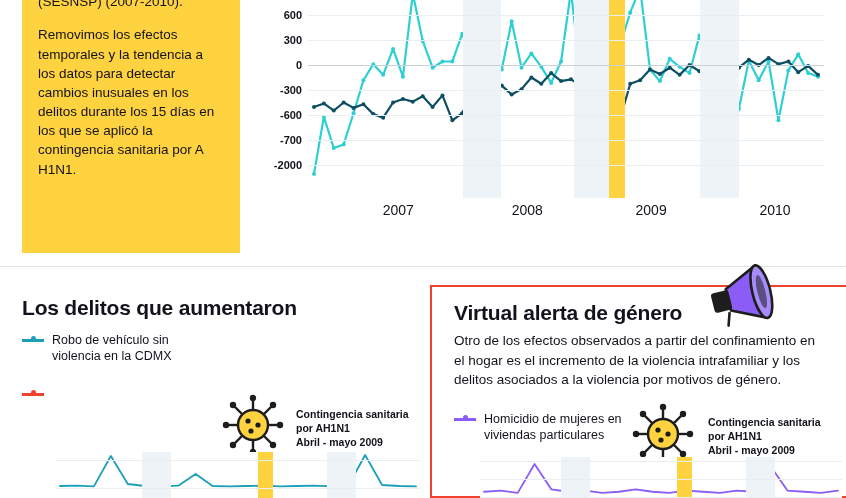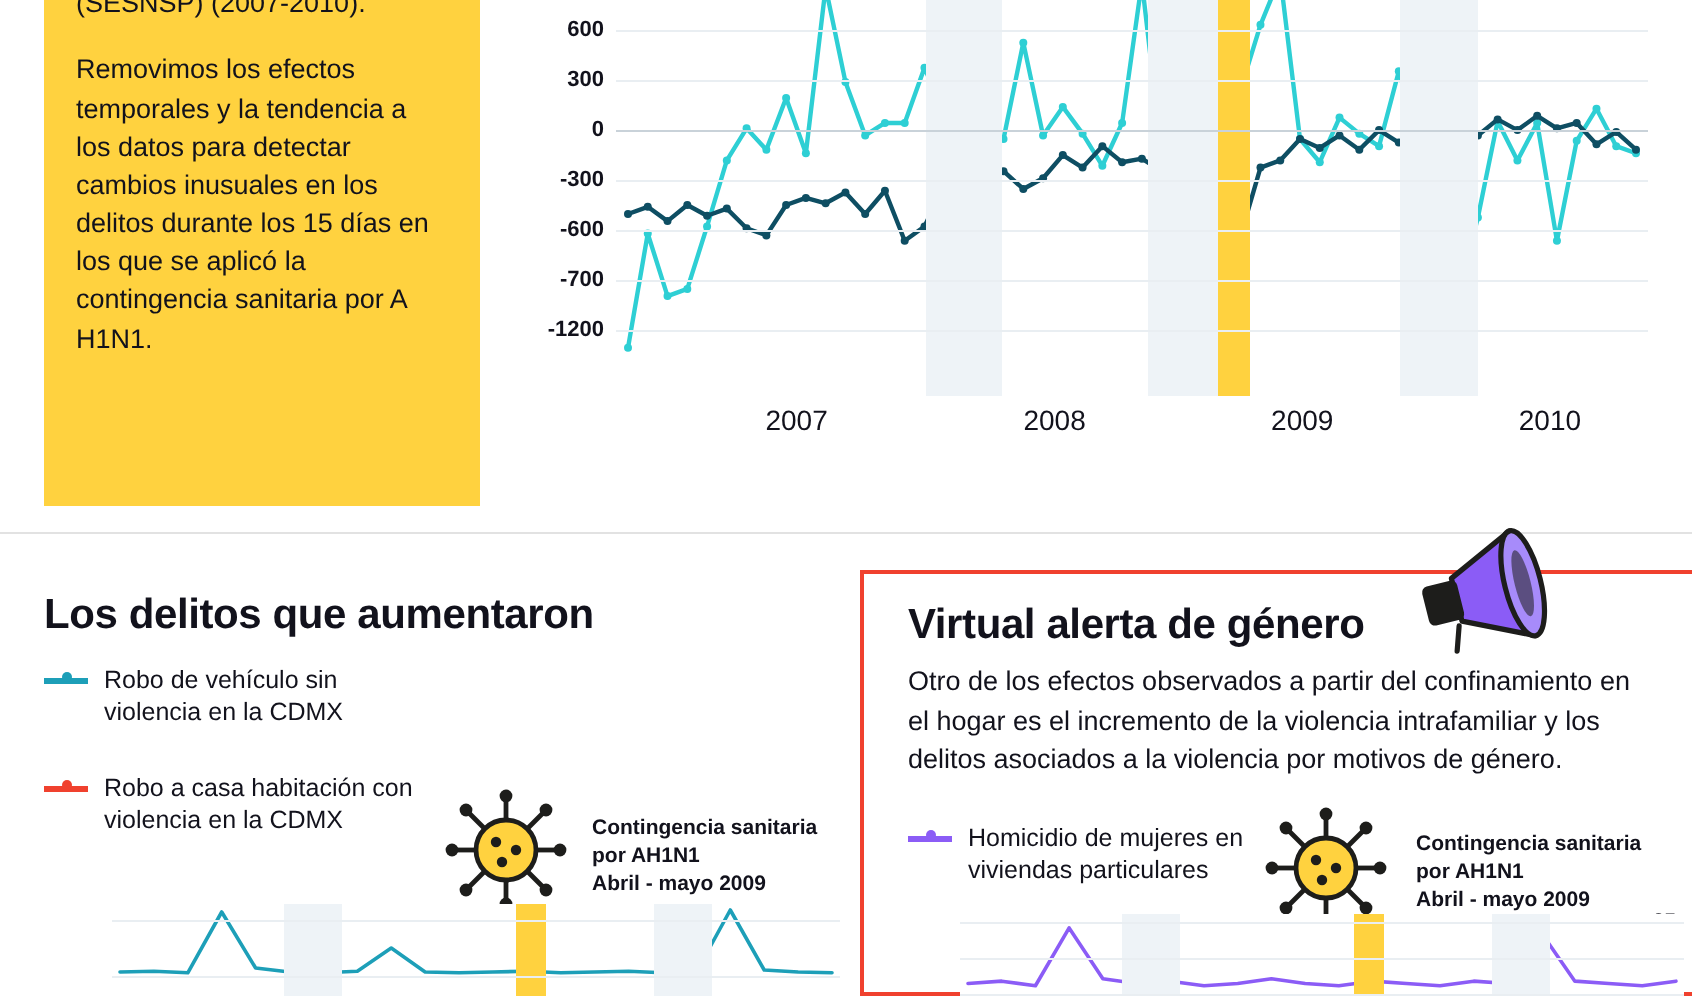--- a/index.html
+++ b/index.html
@@ -98,21 +98,21 @@
 </head>
 <body>
 
 <div class="yellow-panel">
   <p>Ejecutivo del Sistema Nacional de Seguridad Pública (SESNSP) (2007-2010).</p>
   <p>Removimos los efectos temporales y la tendencia a los datos para detectar cambios inusuales en los delitos durante los 15 días en los que se aplicó la contingencia sanitaria por A H1N1.</p>
 </div>
 
 <div class="top-chart">
   <div class="tc-yaxis">
-    <span class="tc-ylabel" style="top:199px">-1200</span>
+    <span class="tc-ylabel" style="top:199px">-2000</span>
     <span class="tc-ylabel" style="top:174px">-700</span>
     <span class="tc-ylabel" style="top:149px">-600</span>
     <span class="tc-ylabel" style="top:124px">-300</span>
     <span class="tc-ylabel" style="top:99px">0</span>
     <span class="tc-ylabel" style="top:74px">300</span>
     <span class="tc-ylabel" style="top:49px">600</span>
 
   </div>
 
   <div class="tc-plot">
@@ -255,21 +255,20 @@
 
   <div class="legend-row" style="top:56px">
     <span class="legend-line" style="background:#1D9FB8"></span>
     <span class="legend-dot" style="background:#1D9FB8"></span>
     <span class="legend-text">Robo de vehículo sin violencia en la CDMX</span>
   </div>
 
   <div class="legend-row" style="top:110px">
     <span class="legend-line" style="background:#F0412E"></span>
     <span class="legend-dot" style="background:#F0412E"></span>
-    <span class="legend-text">Robo a casa habitación con violencia en la CDMX</span>
   </div>
 
   <svg class="virus" style="left:222px;top:118px" viewBox="0 0 62 62">
     <g stroke="#1d1d1b" stroke-width="2.4">
       <line x1="31" y1="4" x2="31" y2="16"></line>
         <line x1="31" y1="46" x2="31" y2="58"></line>
       <line x1="4" y1="31" x2="16" y2="31"></line>
         <line x1="46" y1="31" x2="58" y2="31"></line>
       <line x1="12" y1="12" x2="20" y2="20"></line>
         <line x1="42" y1="42" x2="50" y2="50"></line>

